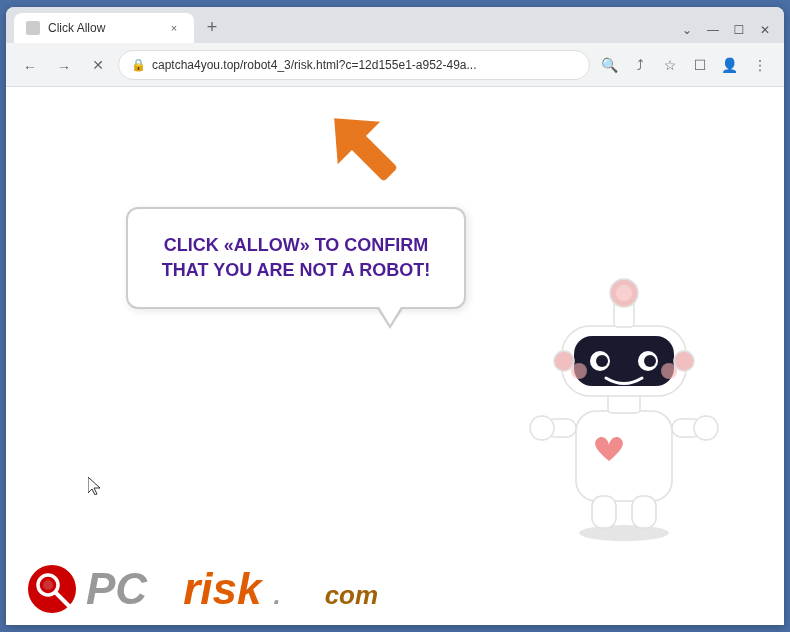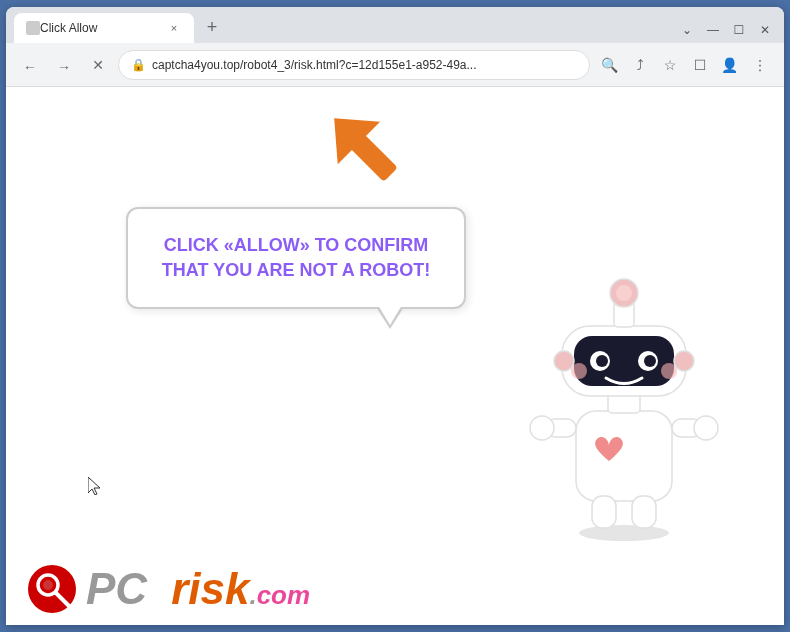--- a/index.html
+++ b/index.html
@@ -34,20 +34,21 @@
       border-radius: 8px 8px 0 0;
     }
 
     .tab {
       background: #ffffff;
       height: 30px;
       border-radius: 8px 8px 0 0;
       display: flex;
       align-items: center;
       padding: 0 12px;
+      gap: 8px;
       min-width: 180px;
       font-size: 12px;
       color: #333;
     }
 
     .tab-favicon {
       width: 14px;
       height: 14px;
       background: #ccc;
       border-radius: 2px;
@@ -226,21 +227,21 @@
       border-left: 12px solid transparent;
       border-right: 12px solid transparent;
       border-top: 20px solid #fff;
       z-index: 1;
     }
 
     .bubble-text {
       font-size: 18px;
       font-weight: bold;
       text-align: center;
-      color: #8b5cf6;
+      color: #4c1d95;
       line-height: 1.4;
     }
 
     
     .robot-container {
       position: absolute;
       right: 60px;
       bottom: 80px;
     }
 
@@ -369,25 +370,25 @@
     </div>
 
     <div class="pcrisk-logo">
 
       <svg class="pc-icon" width="52" height="52" viewBox="0 0 52 52" xmlns="http://www.w3.org/2000/svg">
         <circle cx="26" cy="26" r="24" fill="#cc0000"></circle>
         <circle cx="22" cy="22" r="10" fill="none" stroke="white" stroke-width="3.5"></circle>
         <circle cx="22" cy="22" r="5" fill="#cc3333"></circle>
         <line x1="30" y1="30" x2="44" y2="44" stroke="white" stroke-width="4" stroke-linecap="round"></line>
       </svg>
-      <div style="display:flex; align-items:baseline; gap:0;justify-content:flex-end;">
+      <div style="display:flex; align-items:baseline; gap:12px;justify-content:flex-end;">
         <span style="font-size:44px; font-weight:900; font-style:italic; color:#999;">PC</span>
         <span style="font-size:44px; font-weight:900; font-style:italic; color:#e05c00;margin-left:24px;">risk</span>
         <span style="font-size:26px; font-weight:900; font-style:italic; color:#999;">.</span>
-        <span style="font-size:26px; font-weight:900; font-style:italic; color:#ec4899;">com</span>
+        <span style="font-size:26px; font-weight:900; font-style:italic; color:#a16207;margin-left:32px;">com</span>
       </div>
     </div>
 
     <div class="cursor">
       <svg width="14" height="18" viewBox="0 0 14 18" xmlns="http://www.w3.org/2000/svg">
         <polygon points="0,0 0,16 4,12 7,18 9,17 6,11 12,11" fill="white" stroke="#333" stroke-width="1"></polygon>
       </svg>
     </div>
 
   </div>

